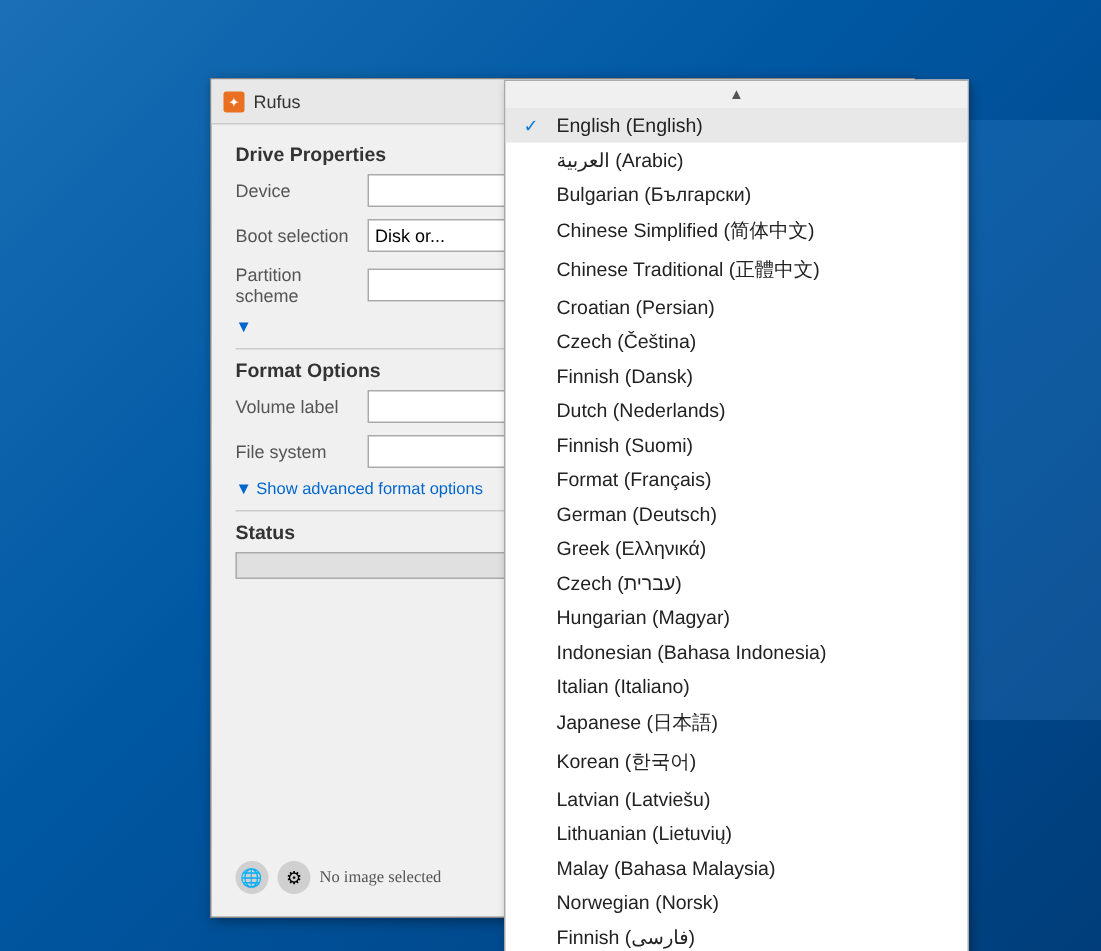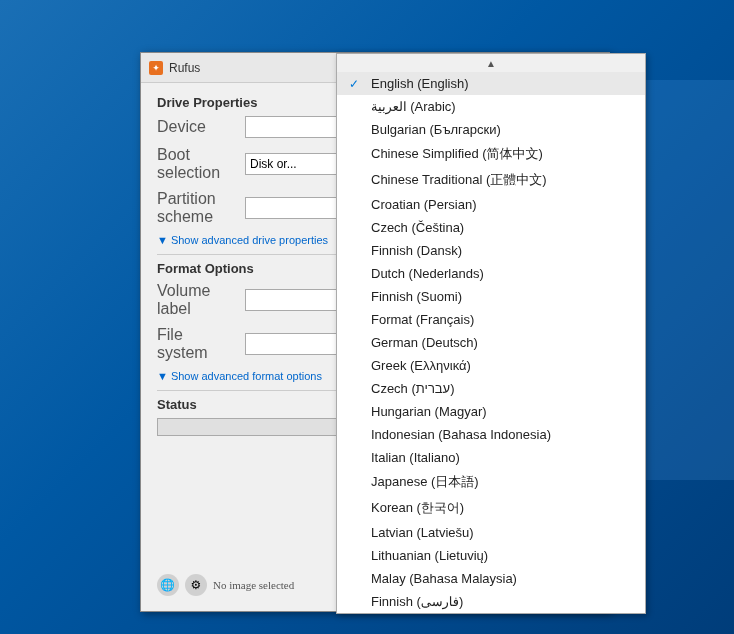--- a/index.html
+++ b/index.html
@@ -104,21 +104,21 @@
     }
 
     .row {
       display: flex;
       align-items: center;
       margin-bottom: 8px;
       gap: 8px;
     }
 
     .row-label {
-      font-size: 16px;
+      font-size: 12px;
       color: #555;
       width: 80px;
       flex-shrink: 0;
     }
 
     .input-field {
       height: 22px;
       border: 1px solid #aaa;
       background: white;
       flex: 1;
@@ -309,21 +309,20 @@
     <div class="row">
       <span class="row-label">Partition scheme</span>
       <div class="select-field">
         <span></span>
         <span class="select-arrow">▼</span>
       </div>
     </div>
 
     <div class="show-more">
       <span>▼</span>
-      <span>Show advanced drive properties</span>
     </div>
 
     <div class="section-divider"></div>
 
     <div class="section-label">Format Options</div>
 
     <div class="row">
       <span class="row-label">Volume label</span>
       <div class="input-field"></div>
     </div>
@@ -445,18 +444,22 @@
         <div class="dropdown-item">
           <span class="check-mark"></span>
           <span>Lithuanian (Lietuvių)</span>
         </div>
         <div class="dropdown-item">
           <span class="check-mark"></span>
           <span>Malay (Bahasa Malaysia)</span>
         </div>
         <div class="dropdown-item">
           <span class="check-mark"></span>
+          <span>Norwegian (Norsk)</span>
+        </div>
+        <div class="dropdown-item">
+          <span class="check-mark"></span>
           <span>Finnish (فارسی)</span>
         </div>
       </div>
 
   </div>
 </div>
 
 </body></html>

